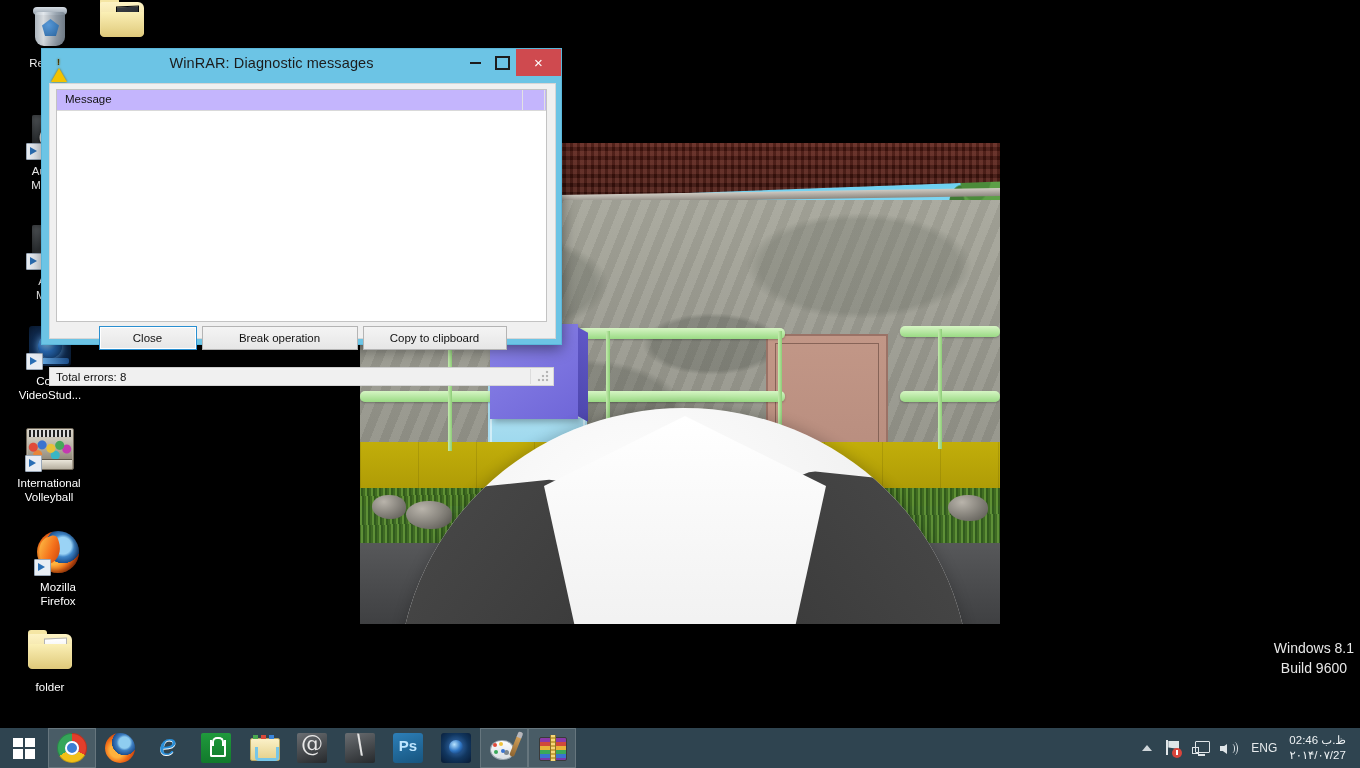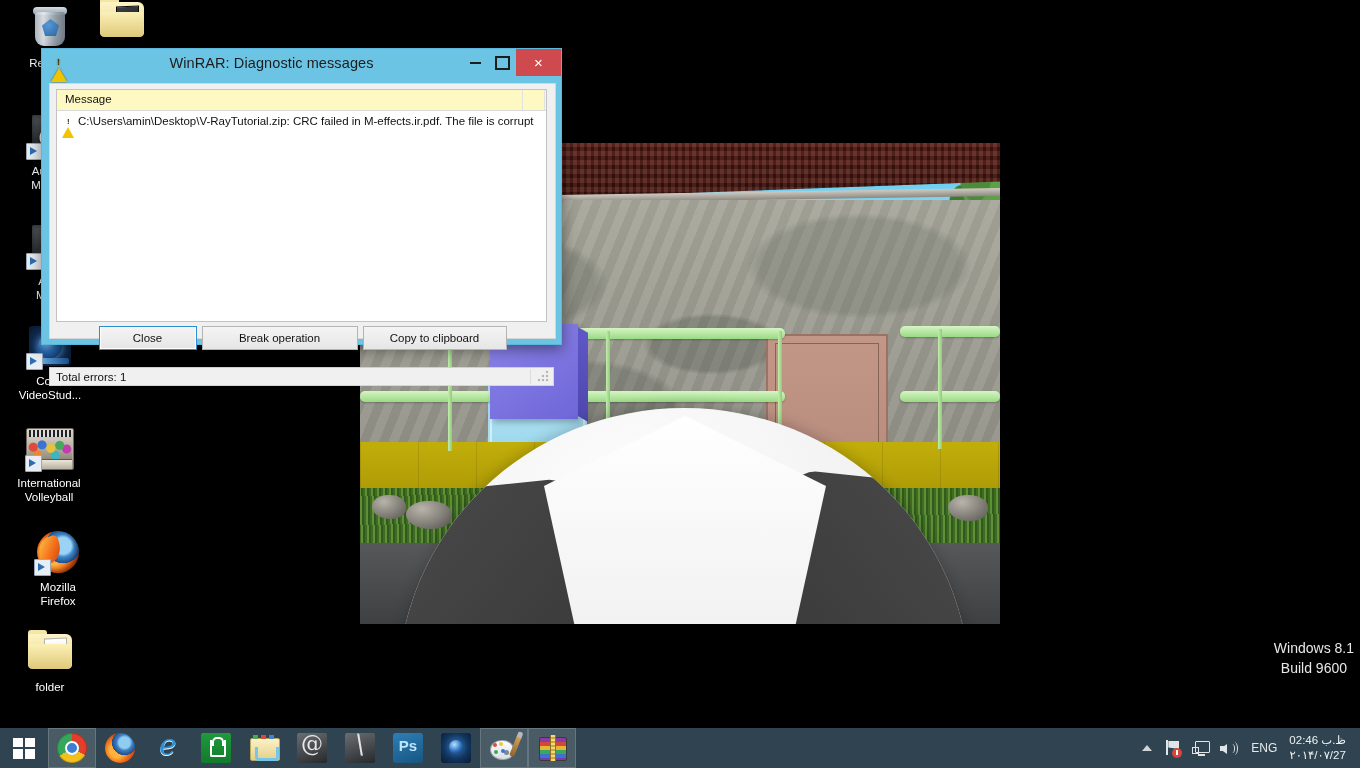--- a/index.html
+++ b/index.html
@@ -383,21 +383,21 @@
     position:absolute;
     left:6px; top:5px;
     width:489px; height:231px;
     background:#ffffff;
     border:1px solid #c3c3c3;
     overflow:hidden;
   }
   #list-head {
     display:flex;
     height:20px;
-    background:#fef9c3;
+    background:#c4b5fd;
     border-bottom:1px solid #d9d9d9;
     font-size:11.5px;
   }
   #list-head .col {
     padding:3px 0 0 8px;
     border-right:1px solid #e2e2e2;
     color:#111;
     box-sizing:border-box;
   }
   #list-head .col.msg { width:466px; }
@@ -806,35 +806,31 @@
         </span>
       </div>
 
       <div id="dlg-body">
 
         <div id="msg-list">
           <div id="list-head">
             <div class="col msg">Message</div>
             <div class="col extra"></div>
           </div>
-          <div class="msg-row">
-            <span class="mini-warn"><span class="tri2"></span></span>
-            <span>C:\Users\amin\Desktop\V-RayTutorial.zip: CRC failed in M-effects.ir.pdf. The file is corrupt</span>
-          </div>
         </div>
 
         <div id="btn-row">
           <div class="dbtn w1 focus">Close</div>
           <div class="dbtn w2">Break operation</div>
           <div class="dbtn w3">Copy to clipboard</div>
         </div>
       </div>
 
       <div id="statusbar">
-        <span>Total errors: 1</span>
+        <span>Total errors: 8</span>
         <span class="sep"></span>
         <span id="grip"></span>
       </div>
 
     </div>
   </div>
 
   <div id="taskbar">
 
     <div id="start">

